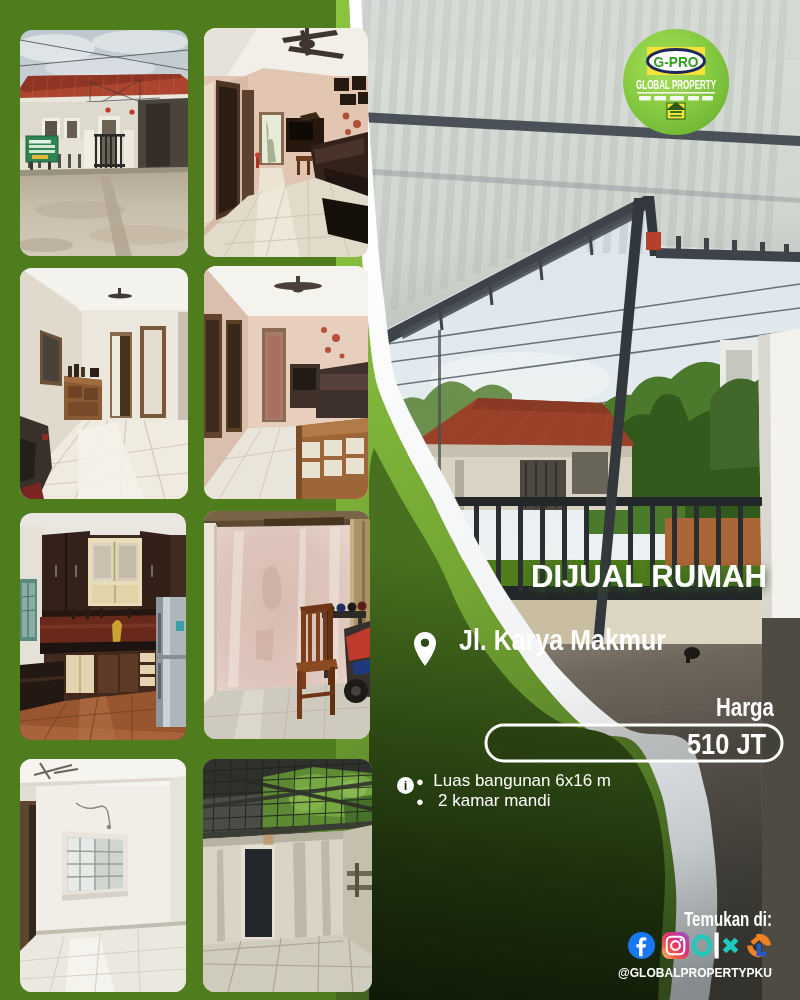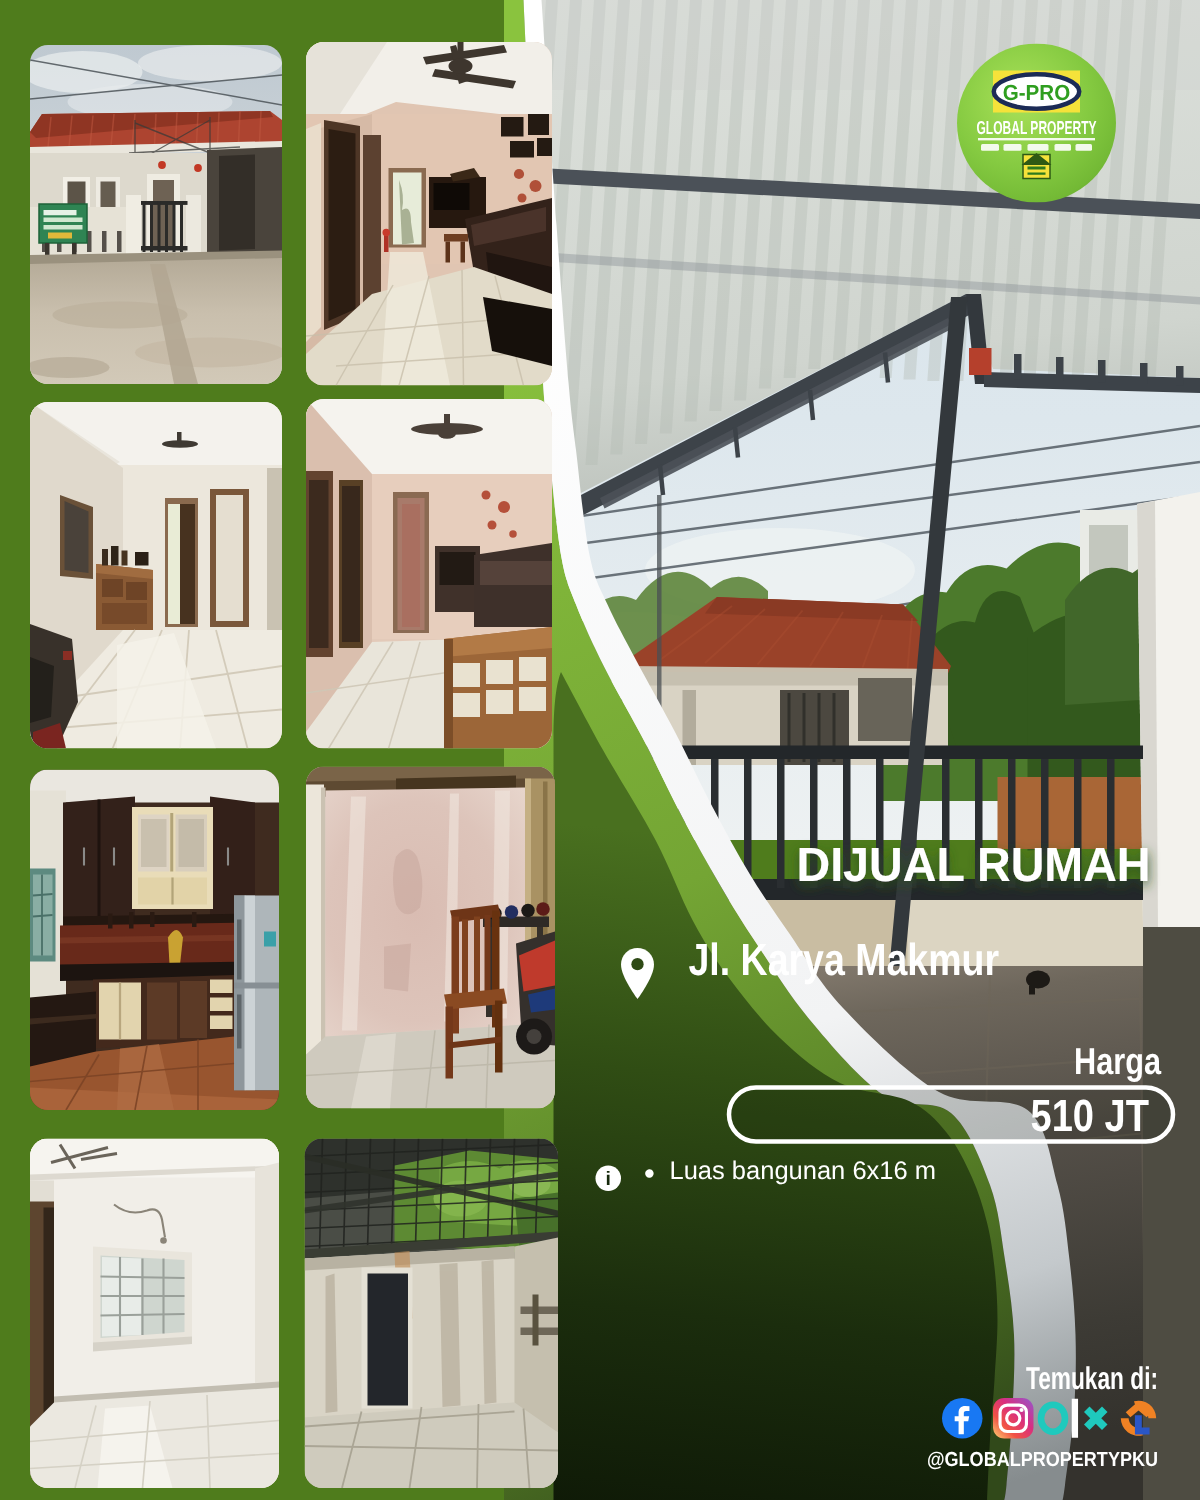--- a/index.html
+++ b/index.html
@@ -803,22 +803,23 @@
 
 <div class="abs" style="left:414px;top:632px;width:22px;height:34px;">
 <svg width="22" height="34" viewBox="0 0 22 34">
       <path d="M11,0 C4.9,0 0,4.9 0,11 C0,19.5 11,34 11,34 C11,34 22,19.5 22,11 C22,4.9 17.1,0 11,0 Z" fill="#fff"></path>
       <circle cx="11" cy="10.8" r="4.1" fill="#2e4a15"></circle>
     </svg>
 </div>
 
 <div class="abs" style="left:397px;top:777px;width:17px;height:17px;border-radius:50%;background:#fff;text-align:center;color:#16290c;font-weight:bold;font-size:13px;line-height:17px;">i</div>
 
-<div class="abs" style="left:429px;top:771px;color:#fff;font-size:17px;line-height:19.3px;">
+<div class="abs" style="left:416px;top:771px;color:#fff;font-size:17px;line-height:19.3px;">
   <div><span style="font-size:13px;">●</span>&nbsp;&nbsp;Luas bangunan 6x16 m</div>
+  <div><span style="font-size:13px;">●</span>&nbsp;&nbsp;&nbsp;2 kamar mandi</div>
 </div>
 
 <div class="abs" style="left:628px;top:931px;width:146px;height:29px;">
 <svg width="146" height="29" viewBox="0 0 146 29">
   <defs>
     <linearGradient id="ig" x1="0" y1="1" x2="1" y2="0">
       <stop offset="0" stop-color="#fed373"></stop>
           <stop offset="0.3" stop-color="#f15245"></stop>
       <stop offset="0.6" stop-color="#d92e7f"></stop>
           <stop offset="1" stop-color="#9358cf"></stop>
@@ -840,21 +841,21 @@
     <rect x="-8.5" y="-2.6" width="17" height="5.2" transform="rotate(-45)"></rect>
   </g>
 
   <path d="M128,3.2 A11.8,11.8 0 0 1 142.8,14.5 L137.6,14.5 A6.8,6.8 0 0 0 129.5,8.2 Z" fill="#f08224"></path>
   <path d="M134,25.8 A11.8,11.8 0 0 1 119.2,14.5 L124.4,14.5 A6.8,6.8 0 0 0 132.5,20.8 Z" fill="#f08224"></path>
   <path d="M122.5,10.5 l8.5,-7.3 8.5,7.3 -3.1,3.4 -5.4,-4.6 -5.4,4.6 Z" fill="#f08224"></path>
   <path d="M128.6,12.5 l4.6,0 0,8.2 5.2,0 0,4.6 -9.8,0 Z" fill="#2a56c6"></path>
 </svg>
 </div>
 
-<div class="abs" style="left:638px;top:29px;width:106px;height:106px;">
+<div class="abs" style="left:623px;top:29px;width:106px;height:106px;">
 <svg width="106" height="106" viewBox="0 0 106 106">
   <defs>
     <radialGradient id="ball" cx="0.4" cy="0.35" r="0.78">
       <stop offset="0" stop-color="#a9e159"></stop>
       <stop offset="0.55" stop-color="#85ca41"></stop>
       <stop offset="0.85" stop-color="#73b935"></stop>
       <stop offset="1" stop-color="#5c9f29"></stop>
     </radialGradient>
   </defs>
   <circle cx="53" cy="53" r="53" fill="url(#ball)"></circle>

